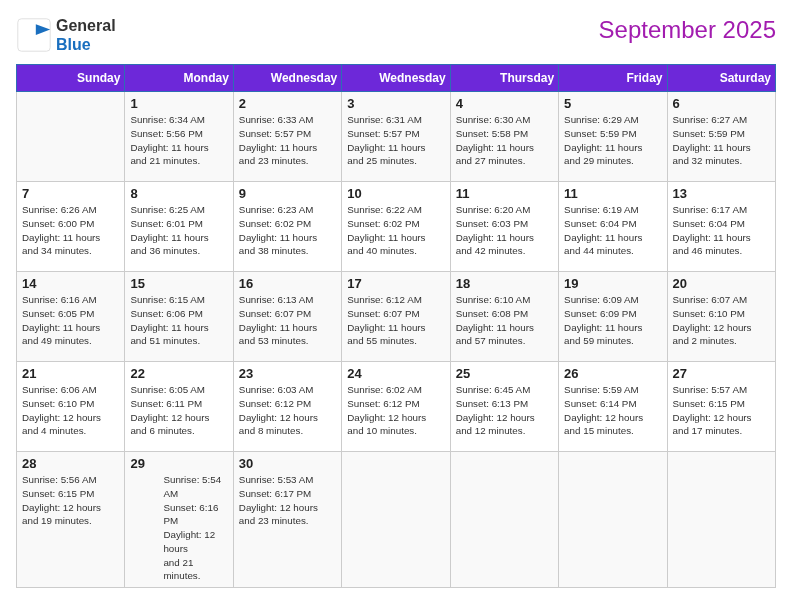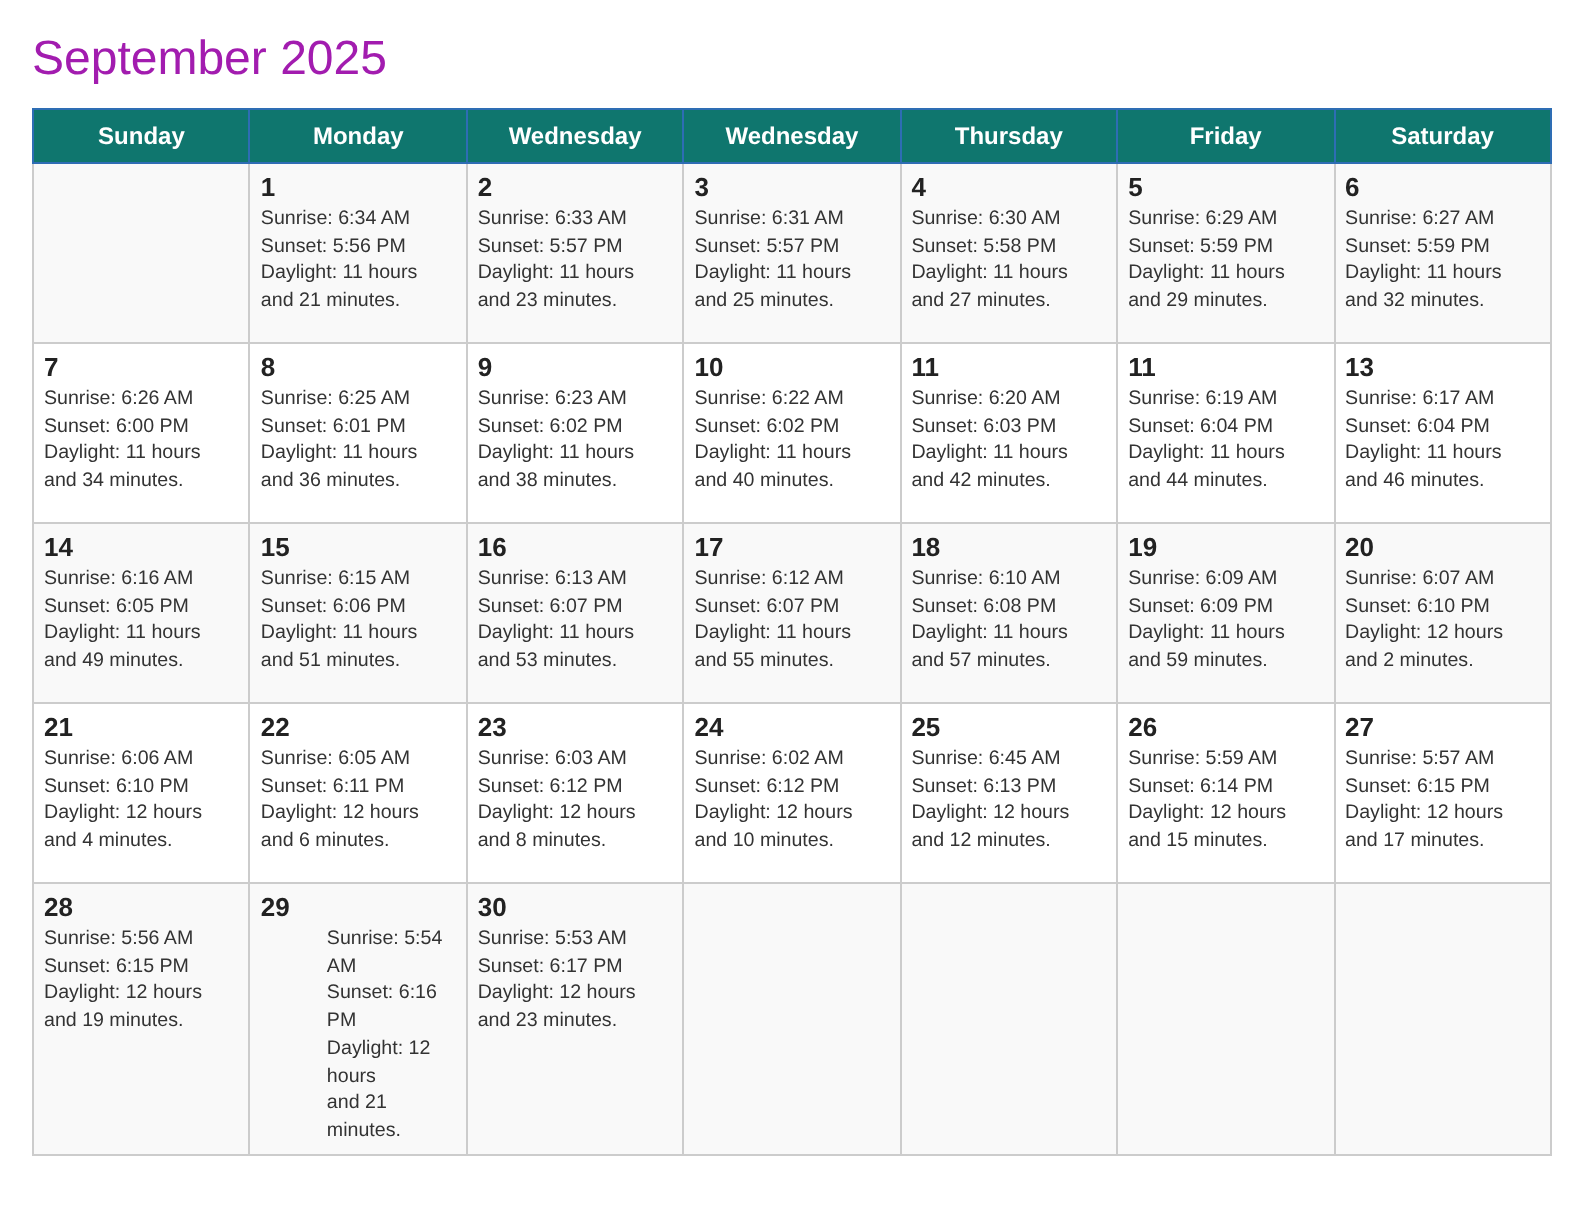--- a/index.html
+++ b/index.html
@@ -43,24 +43,24 @@
     .subtitle {
       font-size: 15px;
       color: #555;
     }
     table {
       width: 100%;
       border-collapse: collapse;
       font-size: 10.5px;
     }
     thead th {
-      background-color: #0f766e;
+      background-color: #6d28d9;
       color: #fff;
       padding: 6px 4px;
-      text-align: center;
+      text-align: right;
       font-size: 12px;
       font-weight: bold;
       border: 1px solid #2e6db4;
     }
     tbody td {
       vertical-align: top;
       border: 1px solid #ccc;
       padding: 4px 5px;
       width: calc(100% / 7);
       min-height: 80px;
@@ -85,20 +85,32 @@
       background-color: #f9f9f9;
     }
     tbody tr:nth-child(even) td {
       background-color: #fff;
     }
   </style>
 </head>
 <body>
 
 <div class="header">
+  <div class="logo">
+    <svg class="logo-icon" viewBox="0 0 40 40">
+      <rect x="2" y="2" width="36" height="36" rx="4" fill="#fff" stroke="#ddd" stroke-width="1"></rect>
+
+      <polygon points="22,8 38,14 22,20" fill="#1a6fbf"></polygon>
+      <rect x="8" y="8" width="14" height="24" fill="none"></rect>
+    </svg>
+    <div class="logo-text">
+      <span class="logo-general">General</span><br>
+      <span class="logo-blue">Blue</span>
+    </div>
+  </div>
   <div class="title-block">
     <div class="month-title">September 2025</div>
   </div>
 </div>
 
 <table>
   <thead>
     <tr>
     <th>Sunday</th>
         <th>Monday</th>

